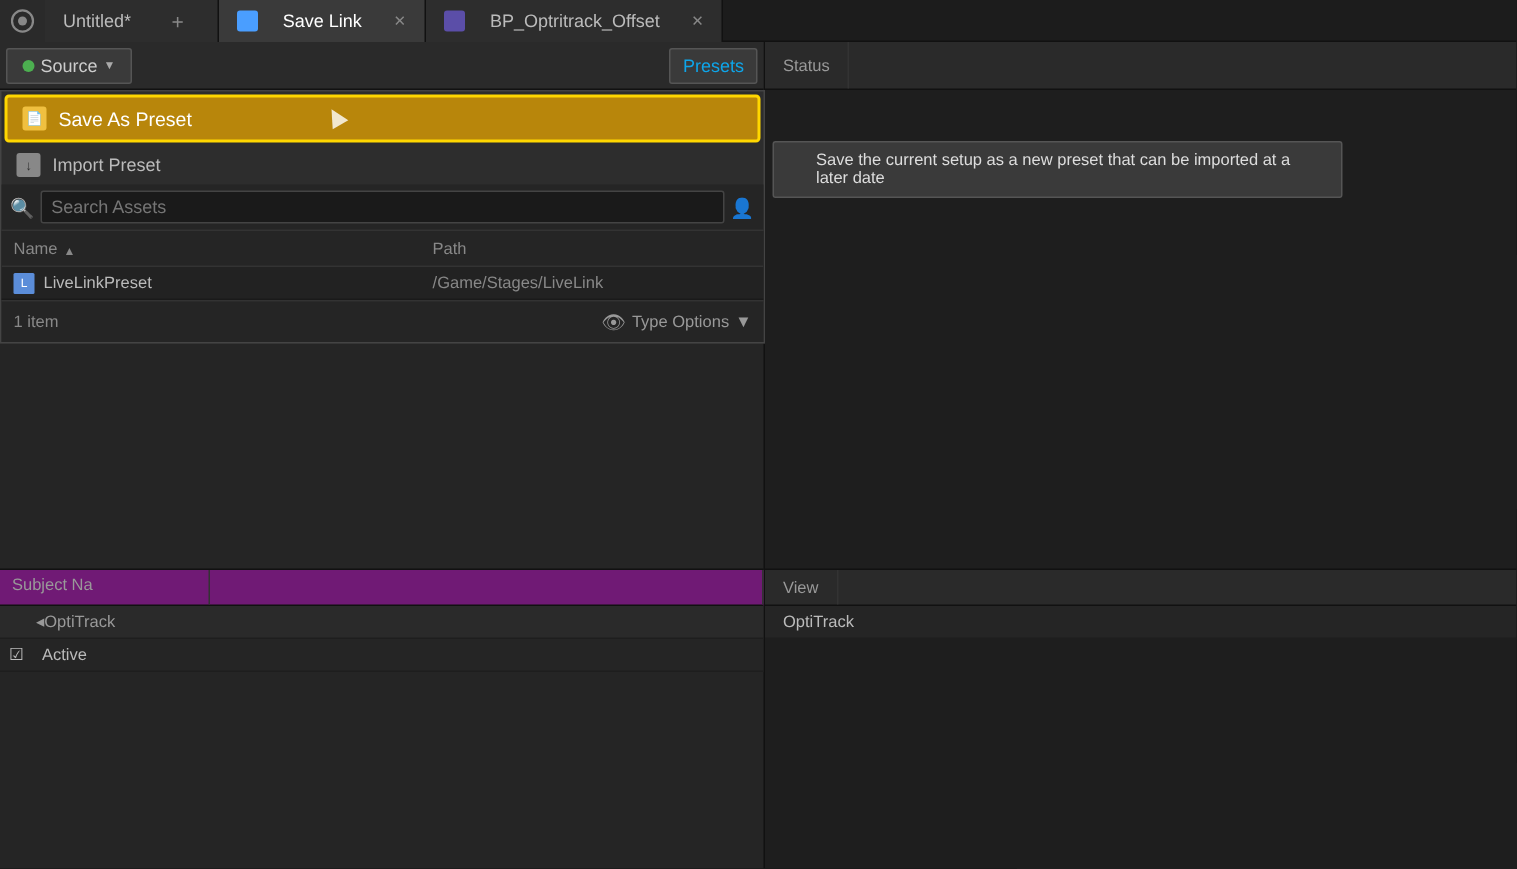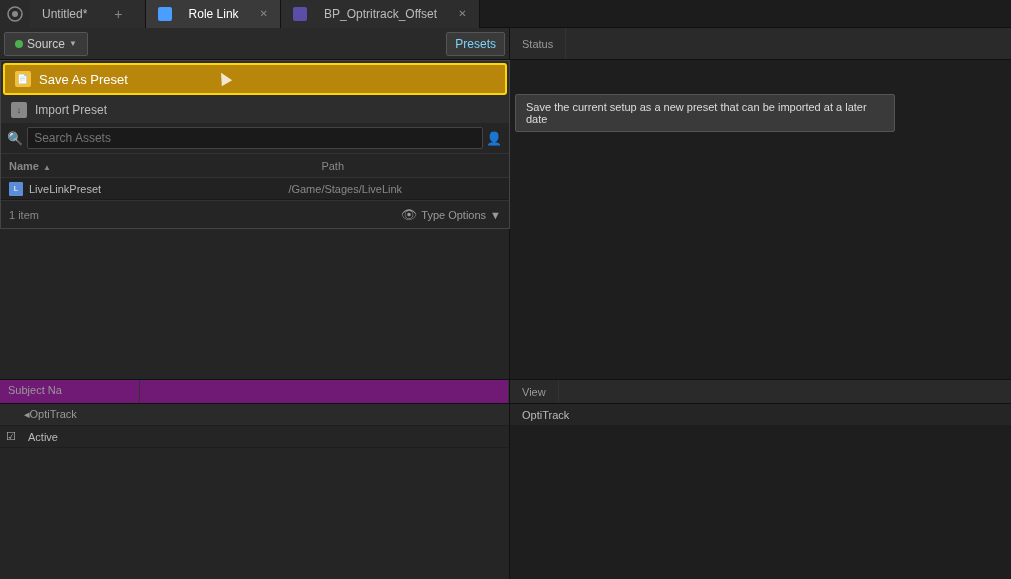--- a/index.html
+++ b/index.html
@@ -121,21 +121,21 @@
     .dropdown-arrow {
       font-size: 8px;
       color: #aaa;
     }
     .toolbar-spacer { flex: 1; }
     .presets-btn {
       height: 24px;
       padding: 0 8px;
       background: #3a3a3a;
       border: 1px solid #555;
-      color: #7dd3fc;
+      color: #0ea5e9;
       font-size: 12px;
       cursor: pointer;
       display: flex;
       align-items: center;
       gap: 4px;
       border-radius: 2px;
       margin-left: 4px;
     }
 
     
@@ -369,28 +369,26 @@
       align-items: center;
     }
     .asset-col-name {
       width: 55%;
       padding: 0 8px;
       font-size: 11px;
       color: #888;
       display: flex;
       align-items: flex-end;
       gap: 4px;
-      font-weight: bold;
     }
     .asset-col-path {
       flex: 1;
       padding: 0 8px;
       font-size: 11px;
       color: #888;
-      margin-left: 33px;
     }
     .sort-arrow { font-size: 8px; }
     .asset-item {
       display: flex;
       height: 22px;
       align-items: center;
       background: #222;
       border-bottom: 1px solid #1a1a1a;
       cursor: pointer;
     }
@@ -446,21 +444,21 @@
     }
     .eye-icon { font-size: 13px; }
 
     
     .tooltip {
       position: absolute;
       top: 94px;
       left: 515px;
       background: #3a3a3a;
       border: 1px solid #555;
-      padding: 6px 10px;
+      padding: 6px 28px;
       font-size: 11px;
       color: #ddd;
       max-width: 380px;
       z-index: 200;
       border-radius: 2px;
     }
 
     
     .cursor-arrow {
       position: absolute;
@@ -485,21 +483,21 @@
       <circle cx="8" cy="8" r="7" fill="none" stroke="#888" stroke-width="1.5"></circle>
       <circle cx="8" cy="8" r="3" fill="#888"></circle>
     </svg>
   </div>
   <div class="tab">
     <span>Untitled*</span>
     <span class="tab-plus">+</span>
   </div>
   <div class="tab active">
     <span class="tab-icon-live"></span>
-    <span>Role Link</span>
+    <span>Save Link</span>
     <span class="tab-close">✕</span>
   </div>
   <div class="tab">
     <span class="tab-icon-bp"></span>
     <span>BP_Optritrack_Offset</span>
     <span class="tab-close">✕</span>
   </div>
 </div>
 
 <div class="main-area">

